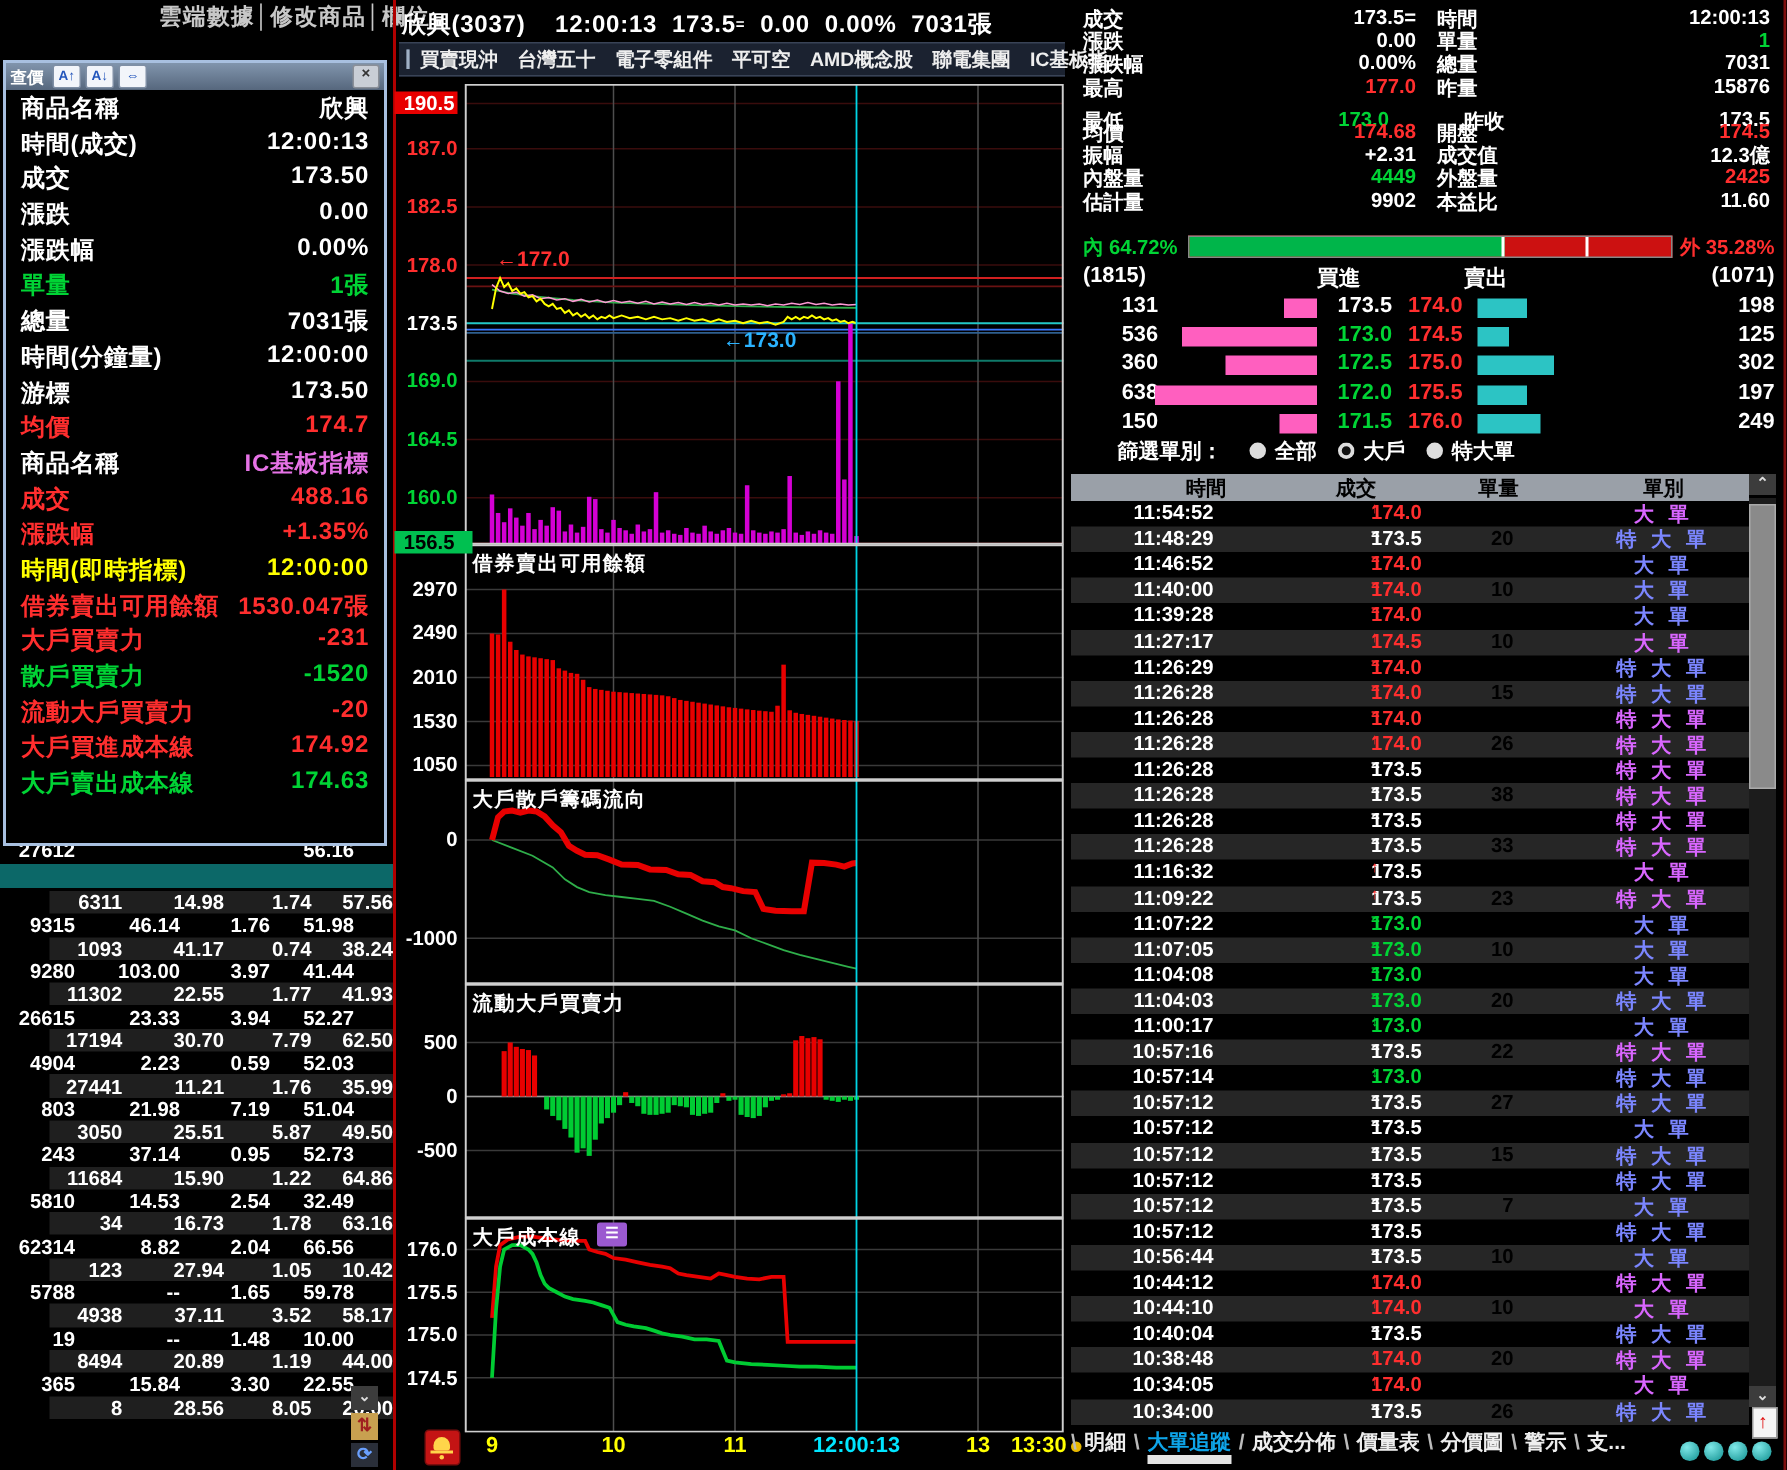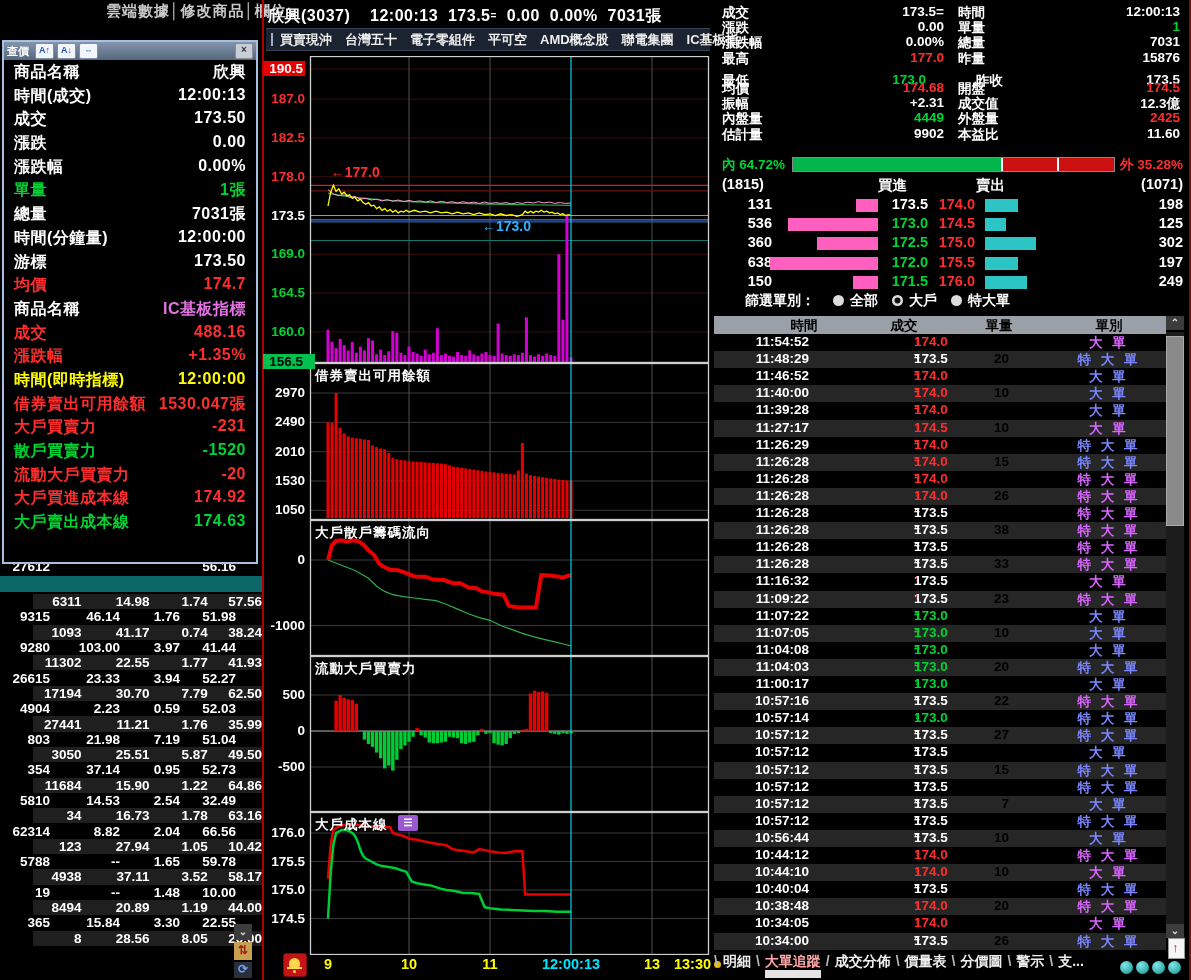--- a/index.html
+++ b/index.html
@@ -66,21 +66,21 @@
   .t-type{left:340px;width:110px;text-align:center;letter-spacing:3px;}
   .tick-sup{font-size:10px;vertical-align:2px;}
   .row-alt{background:#262626;}
   
   .sb{position:absolute;left:454px;width:18px;background:#3c3c3c;color:#ddd;text-align:center;font-size:10px;}
   #rsb-track{position:absolute;left:454px;top:332px;width:18px;height:592px;background:#1c1c1c;}
   #rsb-thumb{position:absolute;left:454px;top:336px;width:18px;height:190px;background:#8a8a8a;border:1px solid #aaa;box-sizing:border-box;}
   
   #btabs{position:absolute;left:0px;top:953px;width:479px;height:27px;font-size:14px;color:#eee;white-space:nowrap;}
   #btabs .sep{color:#bbb;margin:0 2px;}
-  #btabs .bt-active{color:#fca5a5;border-bottom:8px solid #e5e5e5;padding-bottom:1px;}
+  #btabs .bt-active{color:#0ea5e9;border-bottom:6px solid #e5e5e5;padding-bottom:1px;}
   .orb{position:absolute;top:961px;width:13px;height:13px;border-radius:50%;
     background:radial-gradient(circle at 35% 30%,#7fe8e8,#0f8f8f);}
   #doc-icon{position:absolute;left:456px;top:938px;width:15px;height:19px;background:#f5f5f5;border:1px solid #999;}
   #doc-icon:after{content:"↑";position:absolute;left:3px;top:1px;color:#e01010;font-size:13px;font-weight:700;}
   
   .lsb{position:absolute;width:18px;text-align:center;color:#ddd;background:#3c3c3c;font-size:10px;}
   #l-ic1{position:absolute;left:234px;top:942px;width:18px;height:18px;background:#c8a050;color:#a02020;font-size:12px;line-height:17px;text-align:center;}
   #l-ic2{position:absolute;left:234px;top:962px;width:18px;height:16px;background:#2a2f3a;color:#6aa0ff;font-size:12px;line-height:15px;text-align:center;}
   #topstrip{left:106px;top:2px;font-size:15px;color:#c8c8c8;letter-spacing:1px;}
   #right-redline{left:1189px;top:0;width:2px;height:980px;background:#7d0d0d;}
@@ -252,21 +252,21 @@
         <div class="lt-c3">7.19</div>
         <div class="lt-c4">51.04</div>
       </div>
       <div class="lt-row lt-alt">
         <div class="lt-c1">3050</div>
         <div class="lt-c2">25.51</div>
         <div class="lt-c3">5.87</div>
         <div class="lt-c4">49.50</div>
       </div>
       <div class="lt-row">
-        <div class="lt-c1">354</div>
+        <div class="lt-c1">243</div>
         <div class="lt-c2">37.14</div>
         <div class="lt-c3">0.95</div>
         <div class="lt-c4">52.73</div>
       </div>
       <div class="lt-row lt-alt">
         <div class="lt-c1">11684</div>
         <div class="lt-c2">15.90</div>
         <div class="lt-c3">1.22</div>
         <div class="lt-c4">64.86</div>
       </div>

